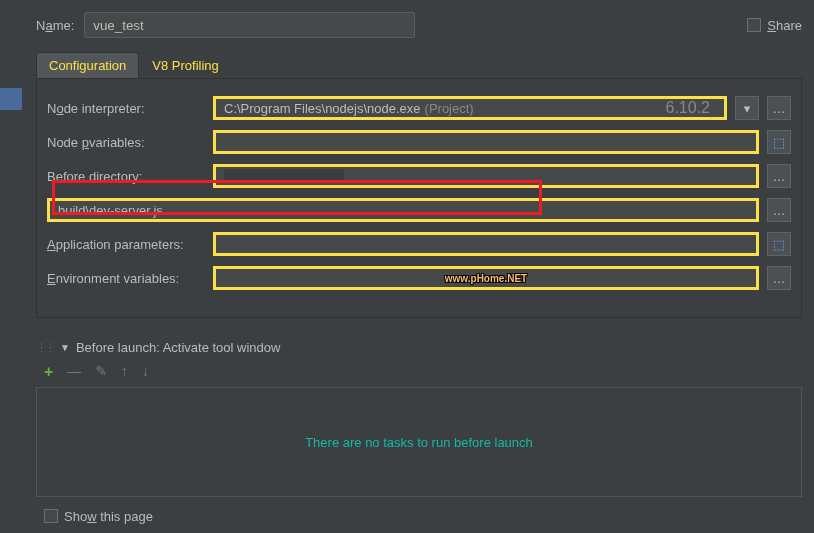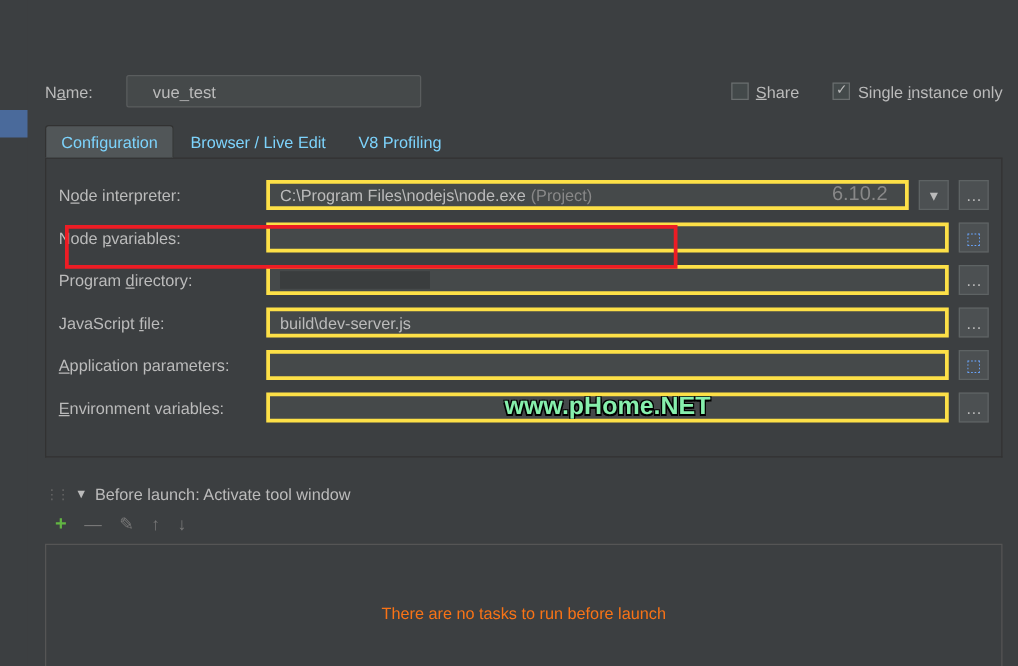--- a/index.html
+++ b/index.html
@@ -14,48 +14,48 @@
     }
     .root { display: flex; height: 100%; }
     .left-gutter { width: 22px; background: #3c3f41; }
     .blue-tab {
       position: absolute;
       left: 0; top: 88px;
       width: 22px; height: 22px;
       background: #4a6a9b;
     }
     .main { flex: 1; padding: 12px 12px 0 14px; position: relative; }
-    .top-row { display: flex; align-items: center; gap: 27px; margin-bottom: 14px; margin-top: 48px; }
+    .top-row { display: flex; align-items: center; gap: 10px; margin-bottom: 14px; }
     .lbl { color: #bbbbbb; }
     .u { text-decoration: underline; }
     .name-input {
       flex: 1;
       background: #45494a;
       border: 1px solid #5a5d5e;
       border-radius: 2px;
       color: #bbbbbb;
-      padding: 4px 20px;
+      padding: 4px 8px;
       height: 26px;
       max-width: 470px;
     }
     .chk { display:inline-flex; align-items:flex-start; gap:6px; cursor:pointer; }
     .chk-box {
       width: 14px; height: 14px;
       background: #43494a;
       border: 1px solid #6a6e6f;
       display:inline-flex;align-items:center;justify-content:center;
       font-size: 11px; color:#bbbbbb; line-height:1;
     }
     .chk-box.checked::after { content: "✓"; }
     .tabs { display:flex; border-bottom:1px solid #323232; margin-bottom: 0; }
     .tab {
       padding: 5px 12px;
       border: 1px solid transparent;
       border-bottom: none;
-      color: #7dd3fc;
+      color: #fde047;
       cursor: pointer;
     }
     .tab.active {
       background: #515658;
       border-color: #323232;
       border-radius: 3px 3px 0 0;
     }
     .panel {
       border: 1px solid #323232;
       border-top: none;
@@ -90,36 +90,36 @@
     .highlight-box {
       position:absolute;
       border: 3px solid #ed1c24;
       pointer-events:none;
       left: 30px; top: 180px;
       width: 490px; height: 35px;
     }
     .env-input { position:relative; }
     .watermark {
       position:absolute; left:50%; top:50%; transform:translate(-50%,-50%);
-      color:#86efac; font-weight:bold; font-size:20px;
+      color:#fdba74; font-weight:bold; font-size:10px;
       text-shadow: -1px -1px 0 #000, 1px -1px 0 #000, -1px 1px 0 #000, 1px 1px 0 #000;
       font-family: Arial, sans-serif;
     }
     .before-launch { margin-top: 22px; }
     .bl-head { display:flex;align-items:center; gap:6px; margin-bottom:8px;}
     .grip { color:#666; font-size:11px; letter-spacing:-2px;}
     .caret { color:#bbbbbb; font-size:10px;}
     .tool-row { display:flex; gap:14px; margin: 4px 0 6px 8px; }
     .tool-btn { color:#777; cursor:pointer; font-size:14px;}
     .tool-btn.add { color:#62b543; font-size:16px; font-weight:bold;}
     .tasks-box {
       border:1px solid #555;
       min-height: 110px;
       display:flex;align-items:center;justify-content:center;
-      color:#f97316;
+      color:#14b8a6;
     }
     .bottom-row { display:flex; gap:12px; margin-top:12px; padding-left:8px;}
   </style>
 </head>
 <body>
 
 <div class="root">
   <div class="left-gutter"></div>
   <div class="blue-tab"></div>
   <div class="main">
@@ -127,29 +127,24 @@
     <div class="top-row">
       <span class="lbl">
         <span>N</span><span class="u">a</span><span>me:</span>
       </span>
       <input class="name-input" value="vue_test" style="">
       <div style="flex:1"></div>
       <label class="chk">
         <span class="chk-box"></span>
         <span><span class="u">S</span><span>hare</span></span>
       </label>
-      <label class="chk">
-        <span class="chk-box checked"></span>
-        <span><span>Single </span><span class="u">i</span><span>nstance only</span></span>
-      </label>
     </div>
 
     <div class="tabs">
       <div class="tab active">Configuration</div>
-      <div class="tab">Browser / Live Edit</div>
       <div class="tab">V8 Profiling</div>
     </div>
 
     <div class="panel">
 
       <div class="form-row">
         <span class="rlabel">
           <span>N</span><span class="u">o</span><span>de interpreter:</span>
         </span>
         <div class="field">
@@ -167,32 +162,29 @@
           <span>Node </span><span class="u">p</span><span>variables:</span>
         </span>
         <div class="field">
             <span></span>
           </div>
         <div class="sq-btn" style="color:#6aa6ff">⬚</div>
       </div>
 
       <div class="form-row">
         <span class="rlabel">
-          <span>Program </span><span class="u">d</span><span>irectory:</span>
+          <span>Before </span><span class="u">d</span><span>irectory:</span>
         </span>
         <div class="field">
             <span style="background:#3a3d3e;display:inline-block;width:120px;height:14px;"></span>
           </div>
         <div class="sq-btn">…</div>
       </div>
 
       <div class="form-row">
-        <span class="rlabel">
-          <span>JavaScript </span><span class="u">f</span><span>ile:</span>
-        </span>
         <div class="field">
             <span>build\dev-server.js</span>
           </div>
         <div class="sq-btn">…</div>
       </div>
 
       <div class="form-row">
         <span class="rlabel">
           <span class="u">A</span><span>pplication parameters:</span>
         </span>

